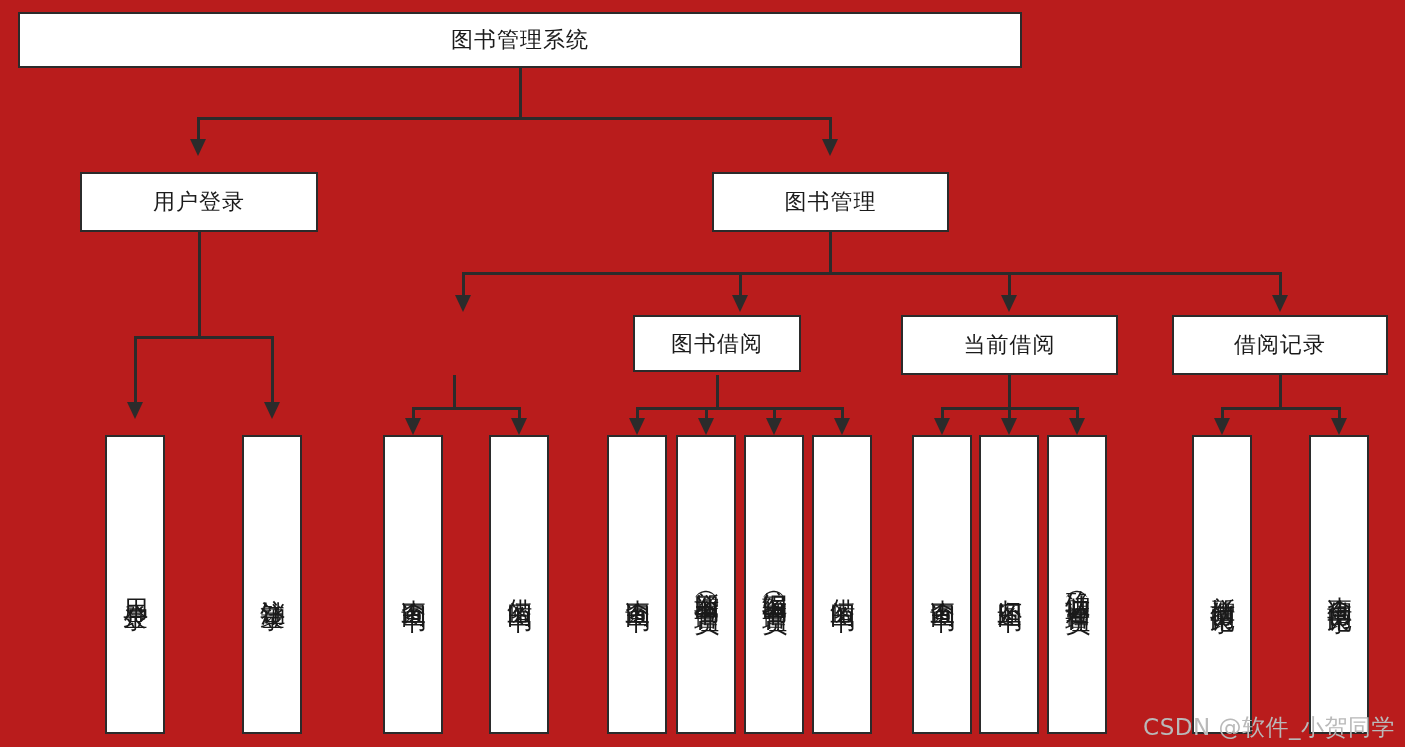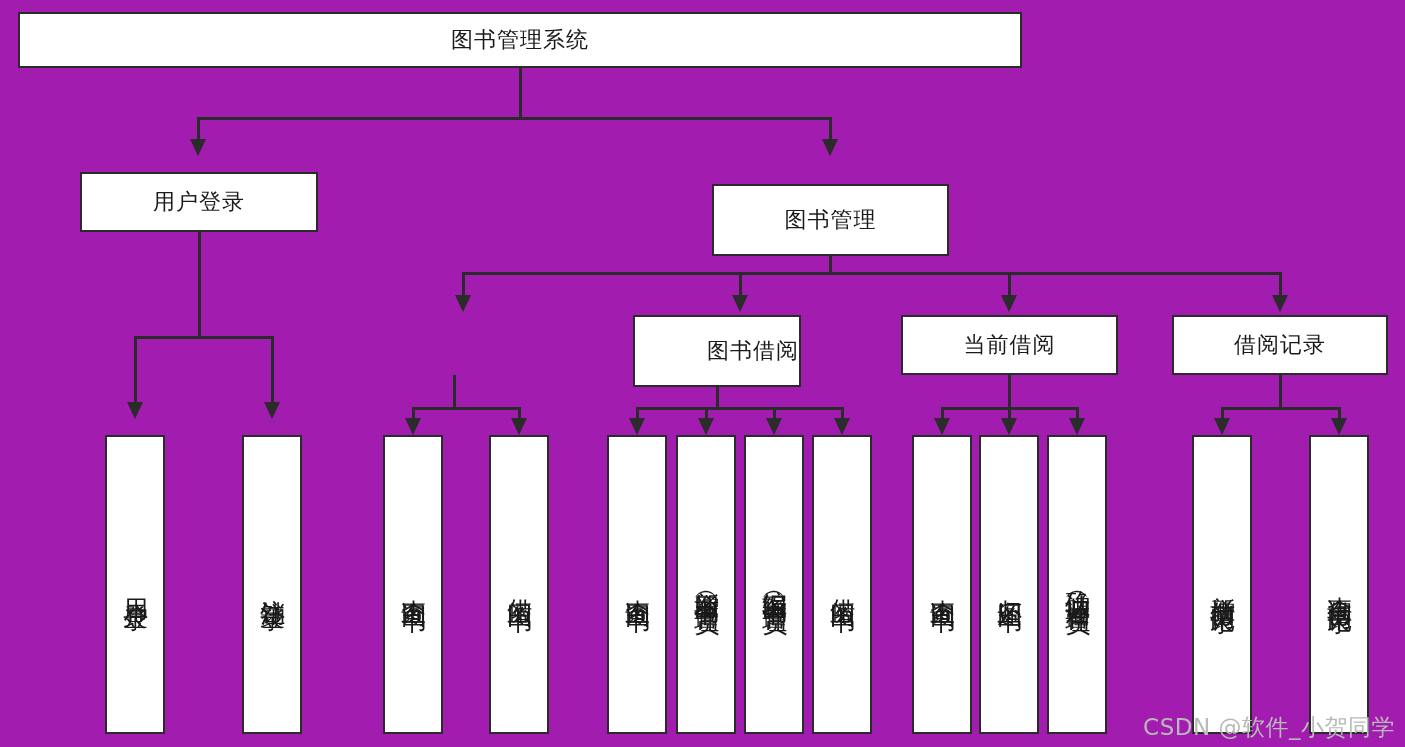--- a/index.html
+++ b/index.html
@@ -7,21 +7,21 @@
     padding: 0;
     background: #ffffff;
   }
   body {
     font-family: "DejaVu Sans", "Liberation Sans", sans-serif;
   }
   #canvas {
     position: relative;
     width: 1405px;
     height: 747px;
-    background: #a21caf;
+    background: #b91c1c;
     overflow: hidden;
   }
   
   .node {
     position: absolute;
     box-sizing: border-box;
     border: 2.5px solid #2b2b2b;
     background: #ffffff;
     display: flex;
     align-items: center;
@@ -88,21 +88,21 @@
   <div class="ln h" style="left:197px; top:117px; width:634px; height:2.5px;"></div>
   <div class="ln v" style="left:197px; top:117px; width:2.5px; height:22px;"></div>
   <div class="ln v" style="left:829px; top:117px; width:2.5px; height:22px;"></div>
   <div class="arrow" style="left:190px; top:139px;"></div>
   <div class="arrow" style="left:822px; top:139px;"></div>
 
   <div class="node h" style="left:80px; top:172px; width:238px; height:60px;">
     <span>用户登录</span>
   </div>
 
-  <div class="node h" style="left:712px; top:184px; width:237px; height:72px;">
+  <div class="node h" style="left:712px; top:172px; width:237px; height:60px;">
     <span>图书管理</span>
   </div>
 
   <div class="ln v" style="left:198px; top:232px; width:2.5px; height:104px;"></div>
   <div class="ln h" style="left:134px; top:336px; width:139px; height:2.5px;"></div>
   <div class="ln v" style="left:134px; top:336px; width:2.5px; height:66px;"></div>
   <div class="ln v" style="left:271px; top:336px; width:2.5px; height:66px;"></div>
   <div class="arrow" style="left:127px; top:402px;"></div>
   <div class="arrow" style="left:264px; top:402px;"></div>
 
@@ -110,21 +110,21 @@
   <div class="ln h" style="left:462px; top:272px; width:820px; height:2.5px;"></div>
   <div class="ln v" style="left:462px; top:272px; width:2.5px; height:23px;"></div>
   <div class="ln v" style="left:739px; top:272px; width:2.5px; height:23px;"></div>
   <div class="ln v" style="left:1008px; top:272px; width:2.5px; height:23px;"></div>
   <div class="ln v" style="left:1279px; top:272px; width:2.5px; height:23px;"></div>
   <div class="arrow" style="left:455px; top:295px;"></div>
   <div class="arrow" style="left:732px; top:295px;"></div>
   <div class="arrow" style="left:1001px; top:295px;"></div>
   <div class="arrow" style="left:1272px; top:295px;"></div>
 
-  <div class="node h" style="left:633px; top:315px; width:168px; height:72px;justify-content:flex-end;">
+  <div class="node h" style="left:633px; top:315px; width:168px; height:57px;">
     <span>图书借阅</span>
   </div>
   <div class="node h" style="left:901px; top:315px; width:217px; height:60px;">
     <span>当前借阅</span>
   </div>
   <div class="node h" style="left:1172px; top:315px; width:216px; height:60px;">
     <span>借阅记录</span>
   </div>
 
   <div class="ln v" style="left:453px; top:375px; width:2.5px; height:33px;"></div>

